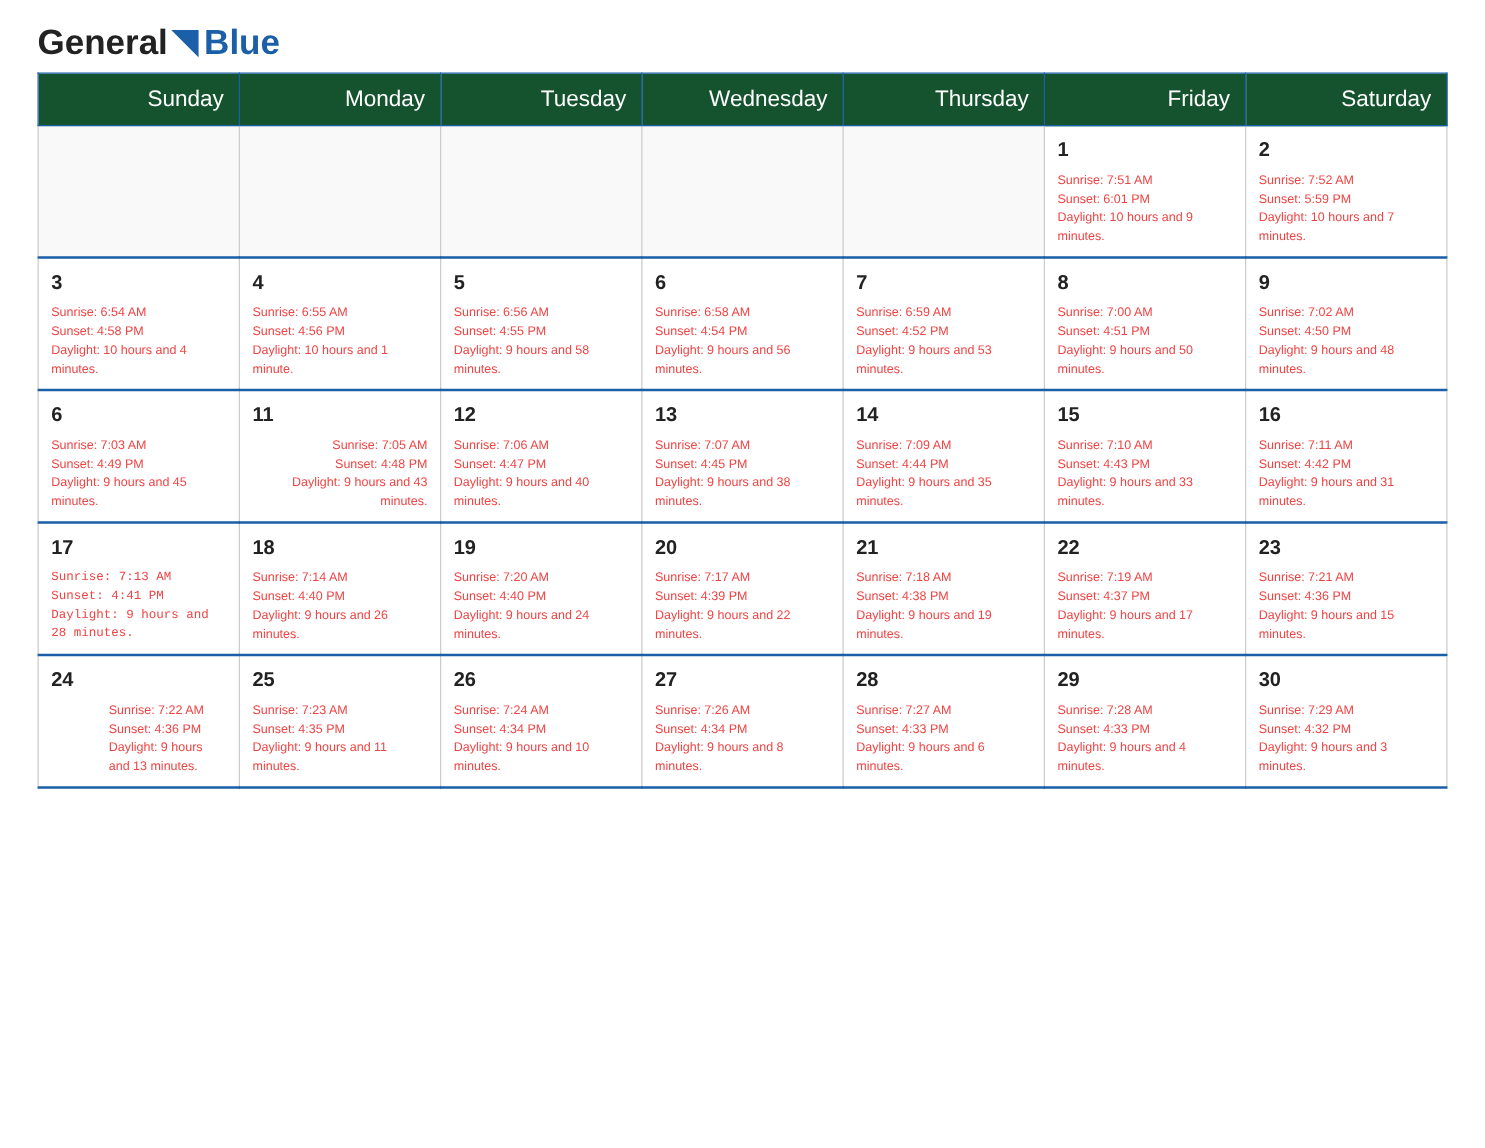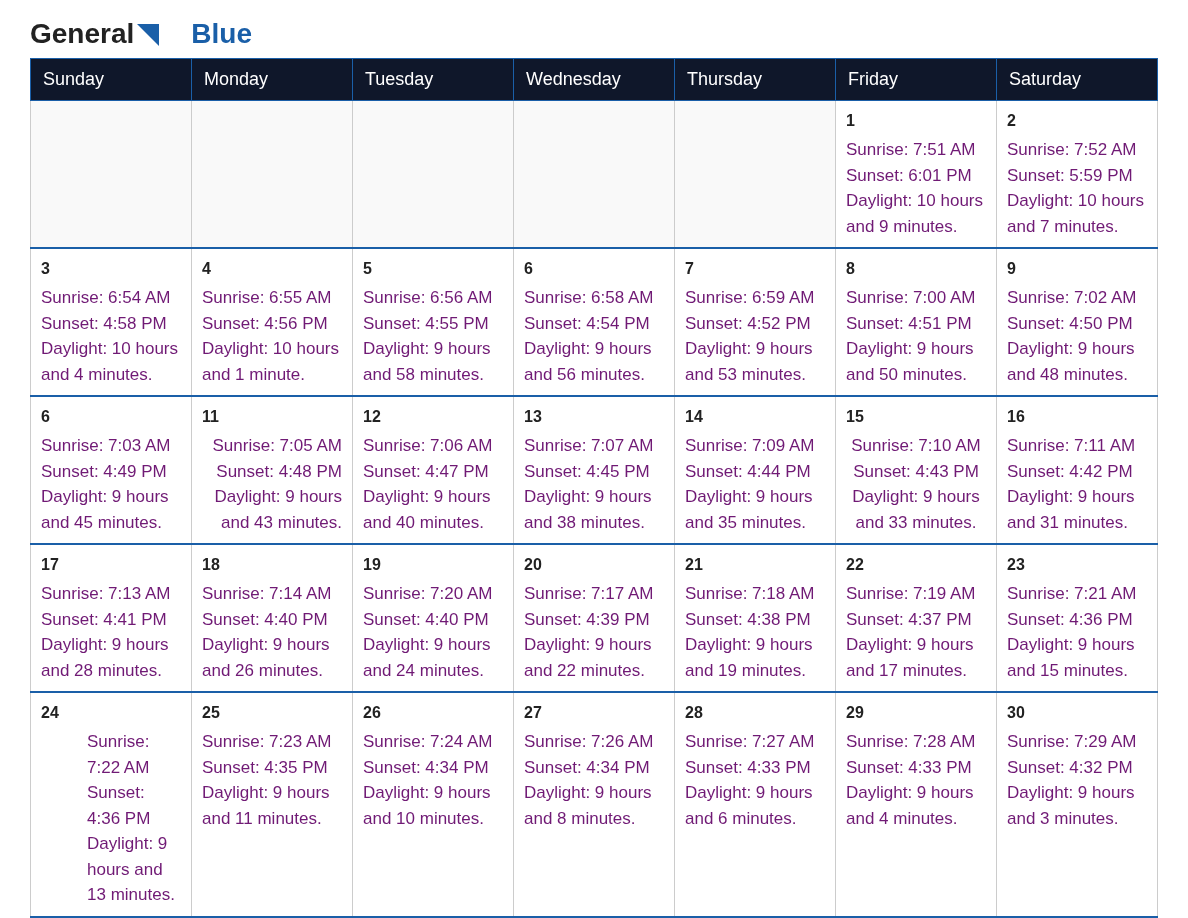--- a/index.html
+++ b/index.html
@@ -26,21 +26,21 @@
       font-size: 28px;
       font-weight: bold;
       color: #222;
       line-height: 1;
     }
     .logo-blue {
       font-size: 28px;
       font-weight: bold;
       color: #1a5fa8;
       line-height: 1;
-      margin-left: 32px;
+      margin-left: 4px;
     }
     .logo-row {
       display: flex;
       align-items: center;
     }
     .title-block {
       text-align: right;
     }
     .month-title {
       font-size: 52px;
@@ -52,26 +52,26 @@
       font-size: 20px;
       color: #555;
       margin-top: 4px;
     }
     .calendar {
       width: 100%;
       border-collapse: collapse;
       margin-top: 10px;
     }
     .calendar thead th {
-      background: #0f172a;
+      background: #14532d;
       color: #fff;
       font-size: 18px;
       font-weight: normal;
       padding: 10px 12px;
-      text-align: left;
+      text-align: right;
       border: 1px solid #1a5fa8;
     }
     .calendar tbody td {
       vertical-align: top;
       padding: 8px 10px;
       border: 1px solid #ccc;
       width: 14.28%;
       min-height: 100px;
       font-size: 13px;
       color: #333;
@@ -81,22 +81,22 @@
       border-bottom: 2px solid #1a5fa8;
     }
     .day-number {
       font-size: 16px;
       font-weight: bold;
       color: #222;
       display: block;
       margin-bottom: 4px;
     }
     .day-info {
-      font-size: 17px;
-      color: #701a75;
+      font-size: 10px;
+      color: #ef4444;
     }
     .empty-cell {
       background: #f9f9f9;
     }
   </style>
 </head>
 <body>
 
 <div class="header">
   <div class="logo">
@@ -214,35 +214,35 @@
 Daylight: 9 hours and 38 minutes.</div>
         </td>
         <td>
           <span class="day-number">14</span>
           <div class="day-info" style="white-space: pre-line;">Sunrise: 7:09 AM
 Sunset: 4:44 PM
 Daylight: 9 hours and 35 minutes.</div>
         </td>
         <td>
           <span class="day-number">15</span>
-          <div class="day-info" style="white-space: pre-line; text-align: center;">Sunrise: 7:10 AM
+          <div class="day-info" style="white-space: pre-line;">Sunrise: 7:10 AM
 Sunset: 4:43 PM
 Daylight: 9 hours and 33 minutes.</div>
         </td>
         <td>
           <span class="day-number">16</span>
           <div class="day-info" style="white-space: pre-line;">Sunrise: 7:11 AM
 Sunset: 4:42 PM
 Daylight: 9 hours and 31 minutes.</div>
         </td>
       </tr>
       <tr>
         <td>
           <span class="day-number">17</span>
-          <div class="day-info" style="white-space: pre-line;">Sunrise: 7:13 AM
+          <div class="day-info" style="white-space: pre-line; font-family: Liberation Mono, monospace;">Sunrise: 7:13 AM
 Sunset: 4:41 PM
 Daylight: 9 hours and 28 minutes.</div>
         </td>
         <td>
           <span class="day-number">18</span>
           <div class="day-info" style="white-space: pre-line;">Sunrise: 7:14 AM
 Sunset: 4:40 PM
 Daylight: 9 hours and 26 minutes.</div>
         </td>
         <td>

